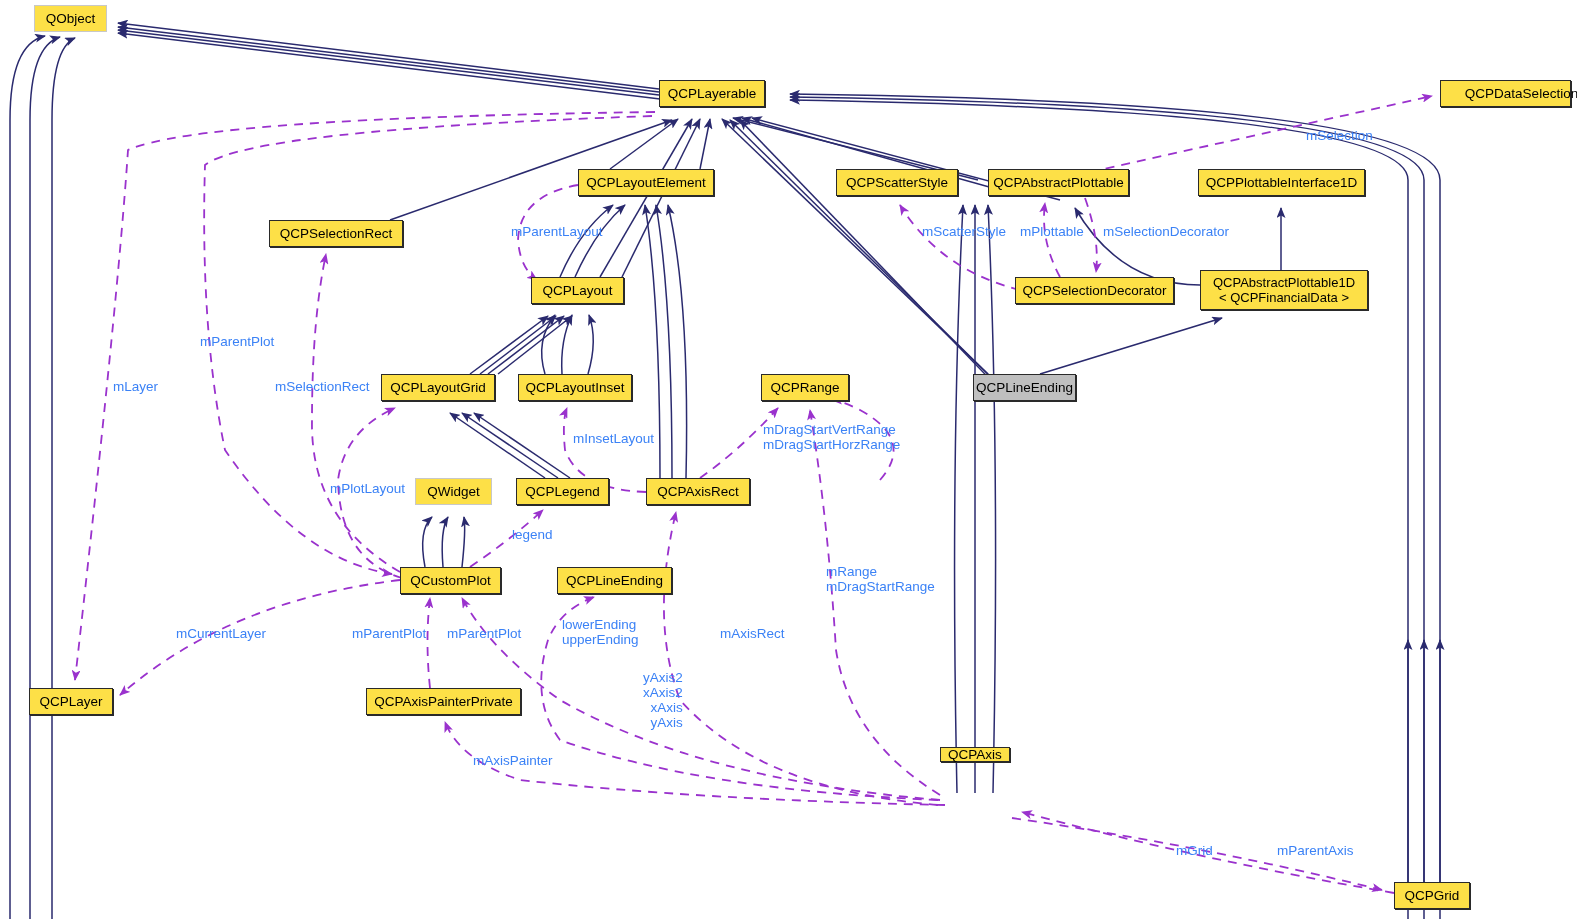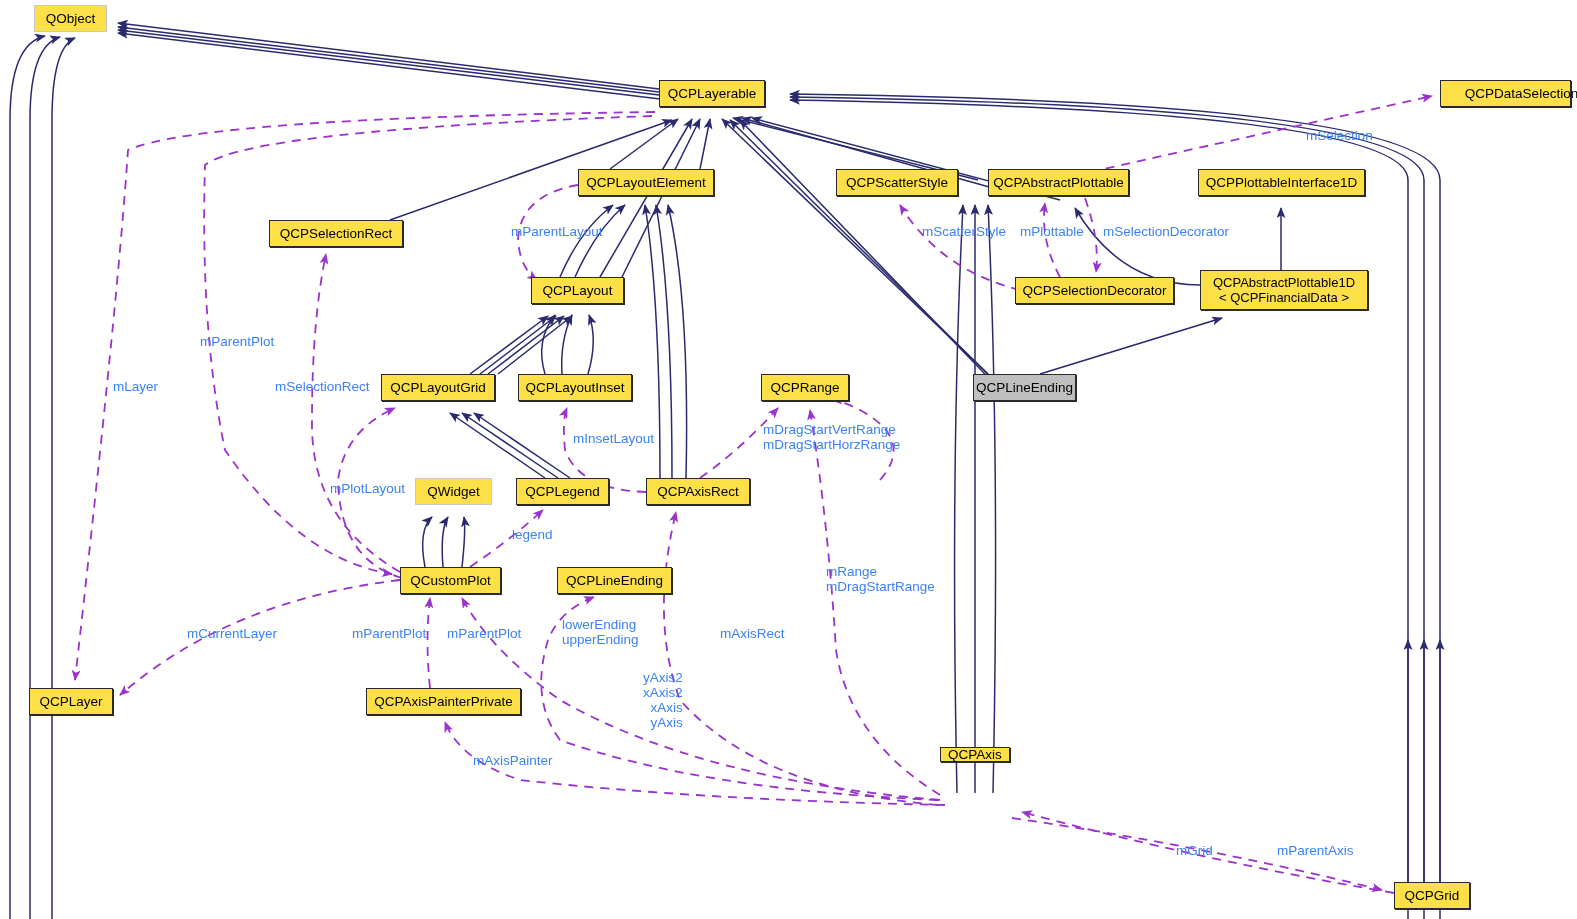--- a/index.html
+++ b/index.html
@@ -227,21 +227,21 @@
   <div class="elabel" style="left:200px;top:334px;">mParentPlot</div>
   <div class="elabel" style="left:113px;top:379px;">mLayer</div>
   <div class="elabel" style="left:275px;top:379px;">mSelectionRect</div>
   <div class="elabel" style="left:763px;top:422px;">mDragStartVertRange
 mDragStartHorzRange</div>
   <div class="elabel" style="left:573px;top:431px;">mInsetLayout</div>
   <div class="elabel" style="left:330px;top:481px;">mPlotLayout</div>
   <div class="elabel" style="left:826px;top:564px;">mRange
 mDragStartRange</div>
   <div class="elabel" style="left:512px;top:527px;">legend</div>
-  <div class="elabel" style="left:176px;top:626px;margin-left:11px;">mCurrentLayer</div>
+  <div class="elabel" style="left:176px;top:626px;">mCurrentLayer</div>
   <div class="elabel" style="left:352px;top:626px;">mParentPlot</div>
   <div class="elabel" style="left:447px;top:626px;">mParentPlot</div>
   <div class="elabel" style="left:562px;top:617px;">lowerEnding
 upperEnding</div>
   <div class="elabel" style="left:720px;top:626px;">mAxisRect</div>
   <div class="elabel" style="left:643px;top:670px;text-align:right;">yAxis2
 xAxis2
 xAxis
 yAxis</div>
   <div class="elabel" style="left:473px;top:753px;">mAxisPainter</div>

